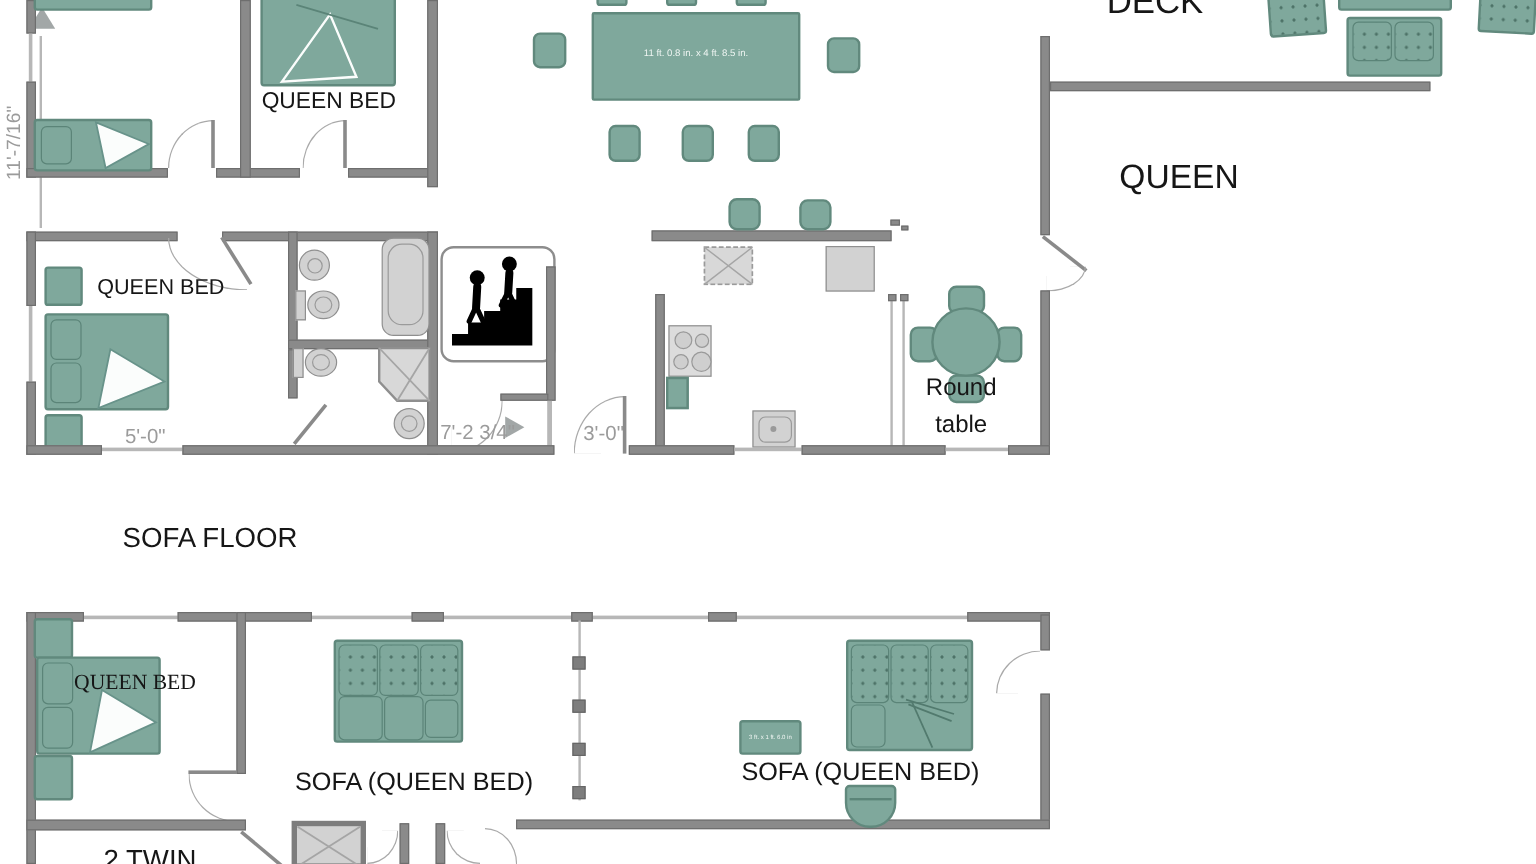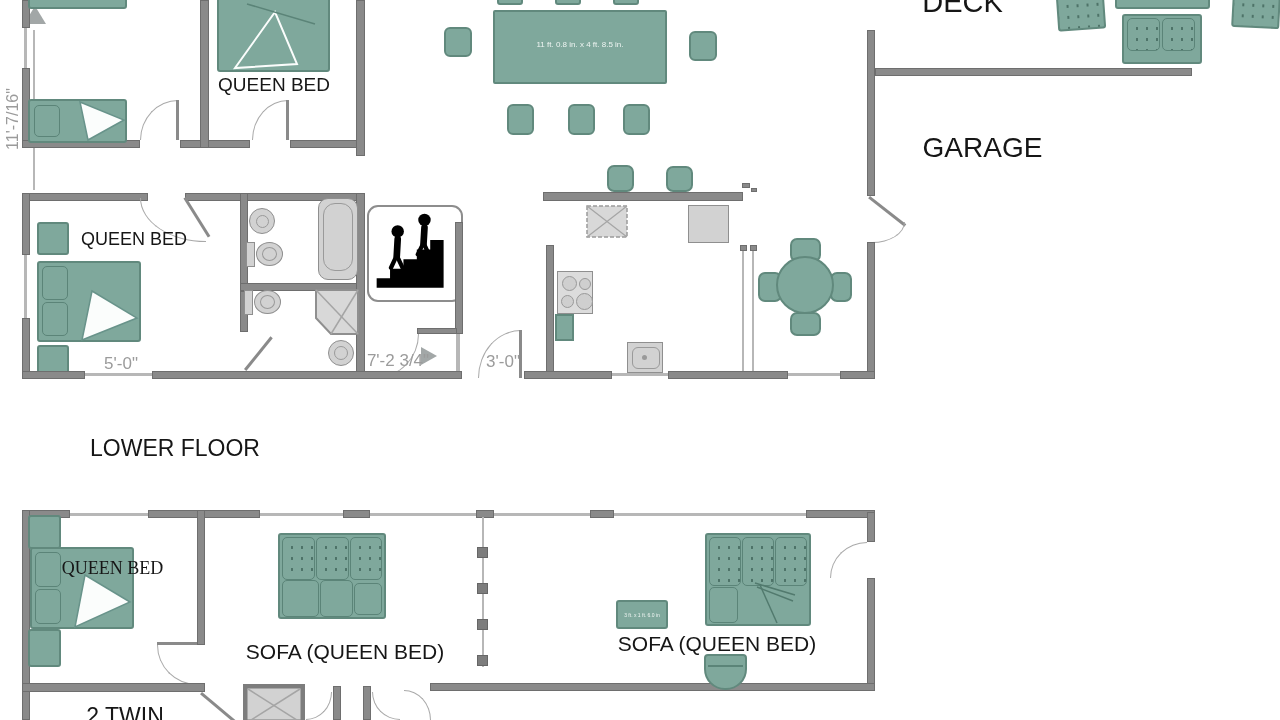--- a/index.html
+++ b/index.html
@@ -82,21 +82,21 @@
     <div class="cush dots" style="left:3px;top:2px;width:33px;height:33px"></div>
     <div class="cush dots" style="left:38px;top:2px;width:33px;height:33px"></div>
   </div>
   <div class="f dots" style="left:1232px;top:-6px;width:48px;height:34px;transform:rotate(3deg)"></div>
 
   <div class="w" style="left:867px;top:30px;width:8px;height:166px"></div>
   <div class="w" style="left:875px;top:68px;width:317px;height:8px"></div>
   <div class="leaf" style="left:870px;top:196px;width:46px;height:3px;transform:rotate(38deg);transform-origin:left top"></div>
   <div class="arc br" style="left:872px;top:222px;width:33px;height:21px"></div>
   <div class="w" style="left:867px;top:242px;width:8px;height:136px"></div>
-  <div class="lbl" style="left:915px;top:128px;width:135px;font-size:28px">GARAGE</div>
+  <div class="lbl" style="left:915px;top:128px;width:135px;font-size:28px">QUEEN</div>
 
   <div class="w" style="left:22px;top:193px;width:126px;height:8px"></div>
   <div class="w" style="left:185px;top:193px;width:62px;height:8px"></div>
   <div class="arc bl" style="left:140px;top:198px;width:66px;height:44px"></div>
   <div class="leaf" style="left:186px;top:197px;width:46px;height:3px;transform:rotate(58deg);transform-origin:left top"></div>
   <div class="w" style="left:22px;top:193px;width:8px;height:62px"></div>
   <div class="win" style="left:24px;top:255px;width:3px;height:63px"></div>
   <div class="w" style="left:22px;top:318px;width:8px;height:61px"></div>
 
   <div class="f" style="left:37px;top:222px;width:32px;height:33px"></div>
@@ -192,31 +192,33 @@
   <div class="win" style="left:742px;top:250px;width:2px;height:122px"></div>
   <div class="win" style="left:752px;top:250px;width:2px;height:122px"></div>
   <div class="w" style="left:740px;top:245px;width:7px;height:6px"></div>
   <div class="w" style="left:750px;top:245px;width:7px;height:6px"></div>
 
   <div class="f" style="left:790px;top:238px;width:31px;height:24px;border-radius:7px"></div>
   <div class="f" style="left:790px;top:312px;width:31px;height:24px;border-radius:7px"></div>
   <div class="f" style="left:758px;top:272px;width:24px;height:30px;border-radius:7px"></div>
   <div class="f" style="left:830px;top:272px;width:22px;height:30px;border-radius:7px"></div>
   <div class="f round" style="left:776px;top:256px;width:58px;height:58px"></div>
+  <div class="lbl" style="left:755px;top:308px;width:92px;font-size:20px;line-height:1.55">Round
+table</div>
 
   <div class="w" style="left:22px;top:371px;width:63px;height:8px"></div>
   <div class="win" style="left:85px;top:373px;width:67px;height:3px"></div>
   <div class="w" style="left:152px;top:371px;width:310px;height:8px"></div>
   <div class="w" style="left:524px;top:371px;width:88px;height:8px"></div>
   <div class="win" style="left:612px;top:373px;width:56px;height:3px"></div>
   <div class="w" style="left:668px;top:371px;width:120px;height:8px"></div>
   <div class="win" style="left:788px;top:373px;width:52px;height:3px"></div>
   <div class="w" style="left:840px;top:371px;width:35px;height:8px"></div>
 
-  <div class="lbl" style="left:85px;top:432px;width:180px;font-size:23px">LOWER FLOOR</div>
+  <div class="lbl" style="left:85px;top:432px;width:180px;font-size:23px">SOFA FLOOR</div>
 
   <div class="win" style="left:22px;top:513px;width:853px;height:3px"></div>
   <div class="w" style="left:22px;top:510px;width:48px;height:8px"></div>
   <div class="w" style="left:148px;top:510px;width:112px;height:8px"></div>
   <div class="w" style="left:343px;top:510px;width:27px;height:8px"></div>
   <div class="w" style="left:476px;top:510px;width:18px;height:8px"></div>
   <div class="w" style="left:590px;top:510px;width:24px;height:8px"></div>
   <div class="w" style="left:806px;top:510px;width:69px;height:8px"></div>
   <div class="w" style="left:22px;top:510px;width:8px;height:210px"></div>
   <div class="w" style="left:197px;top:510px;width:8px;height:135px"></div>

